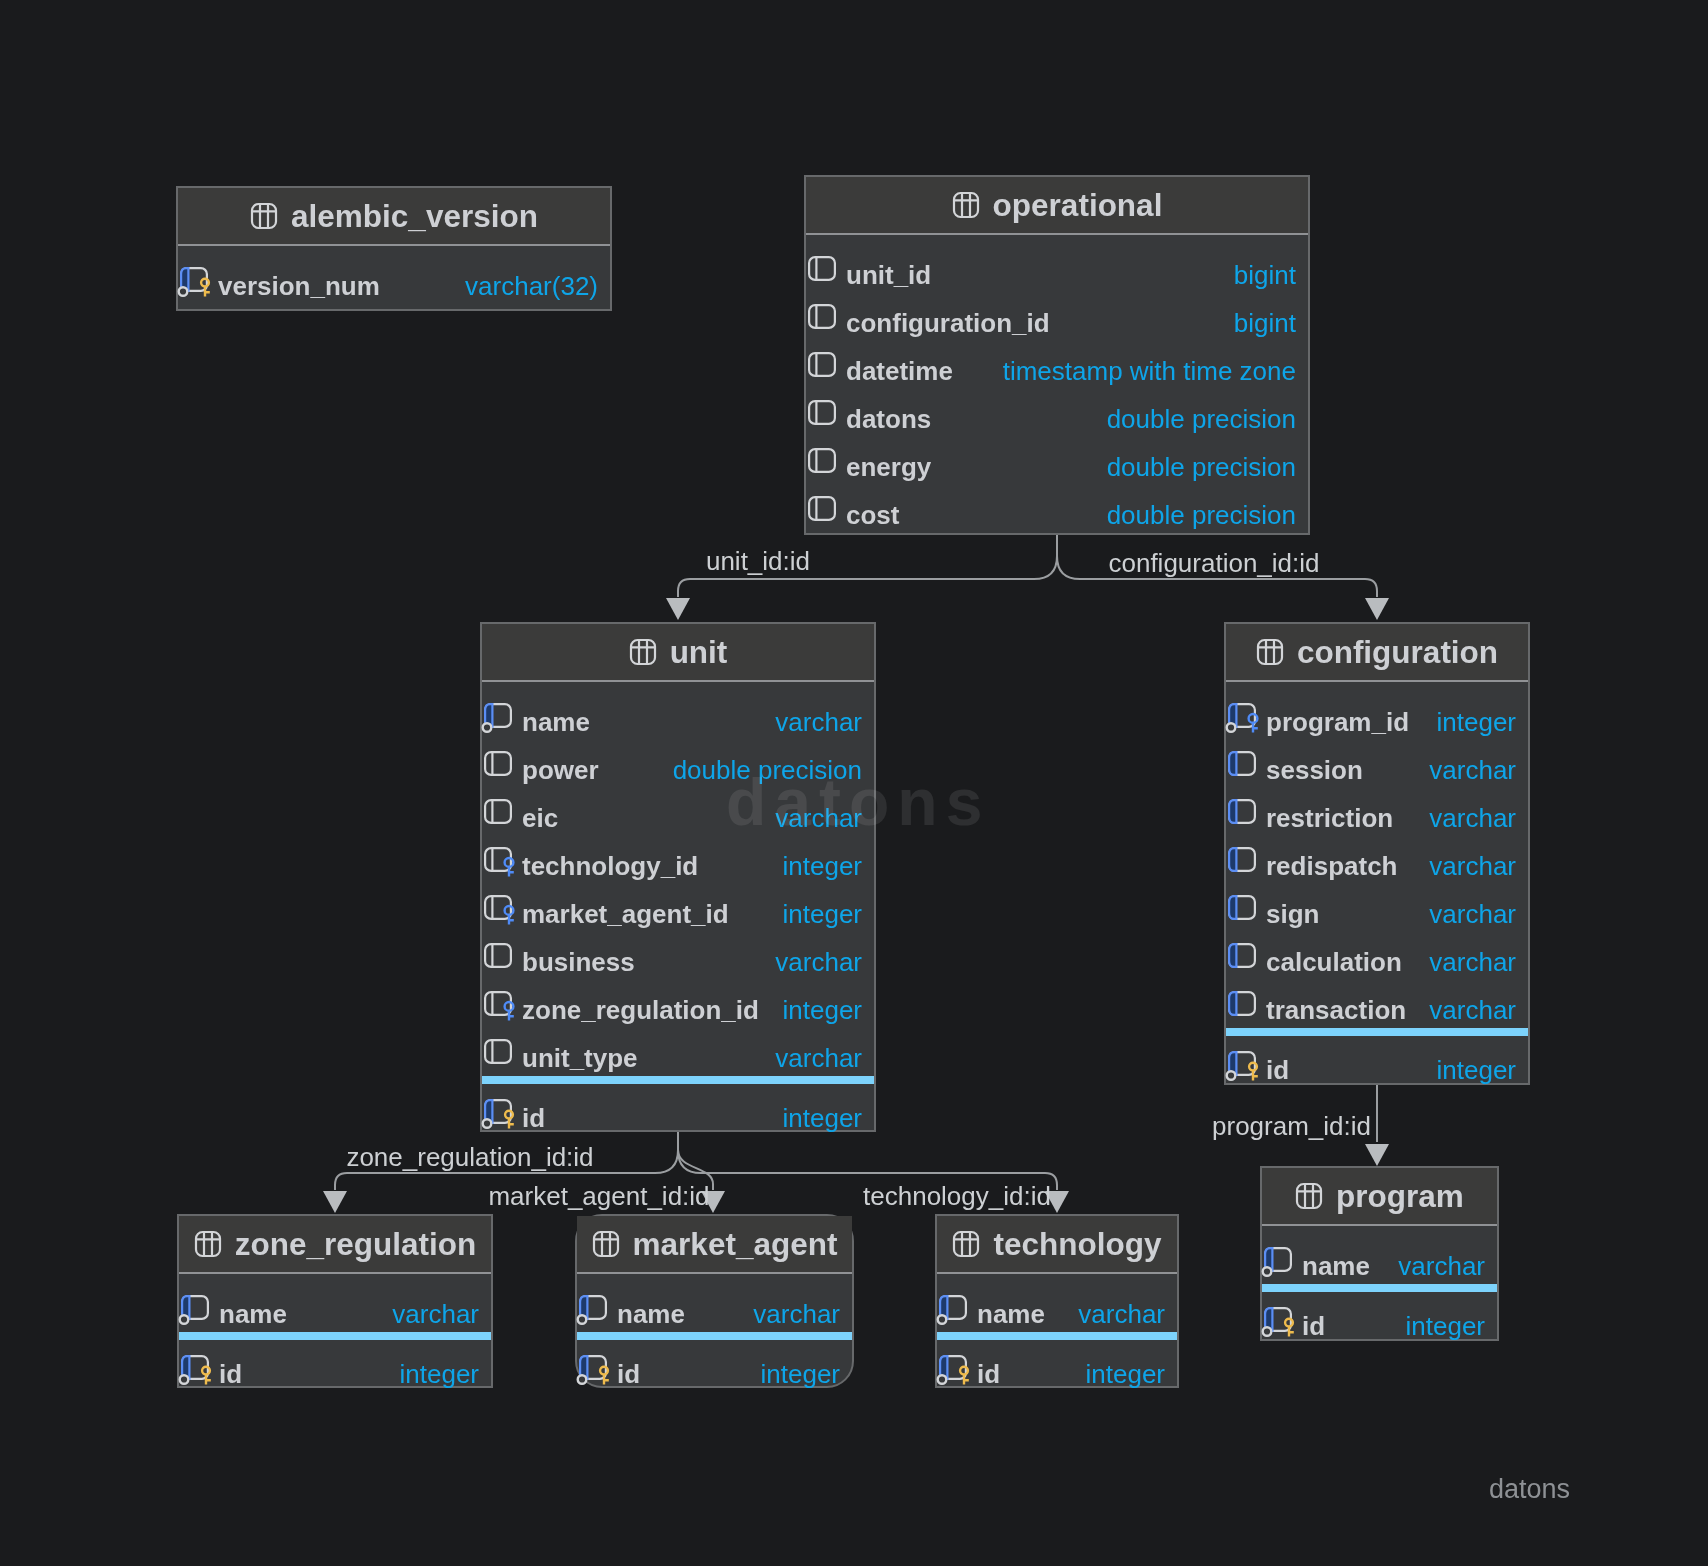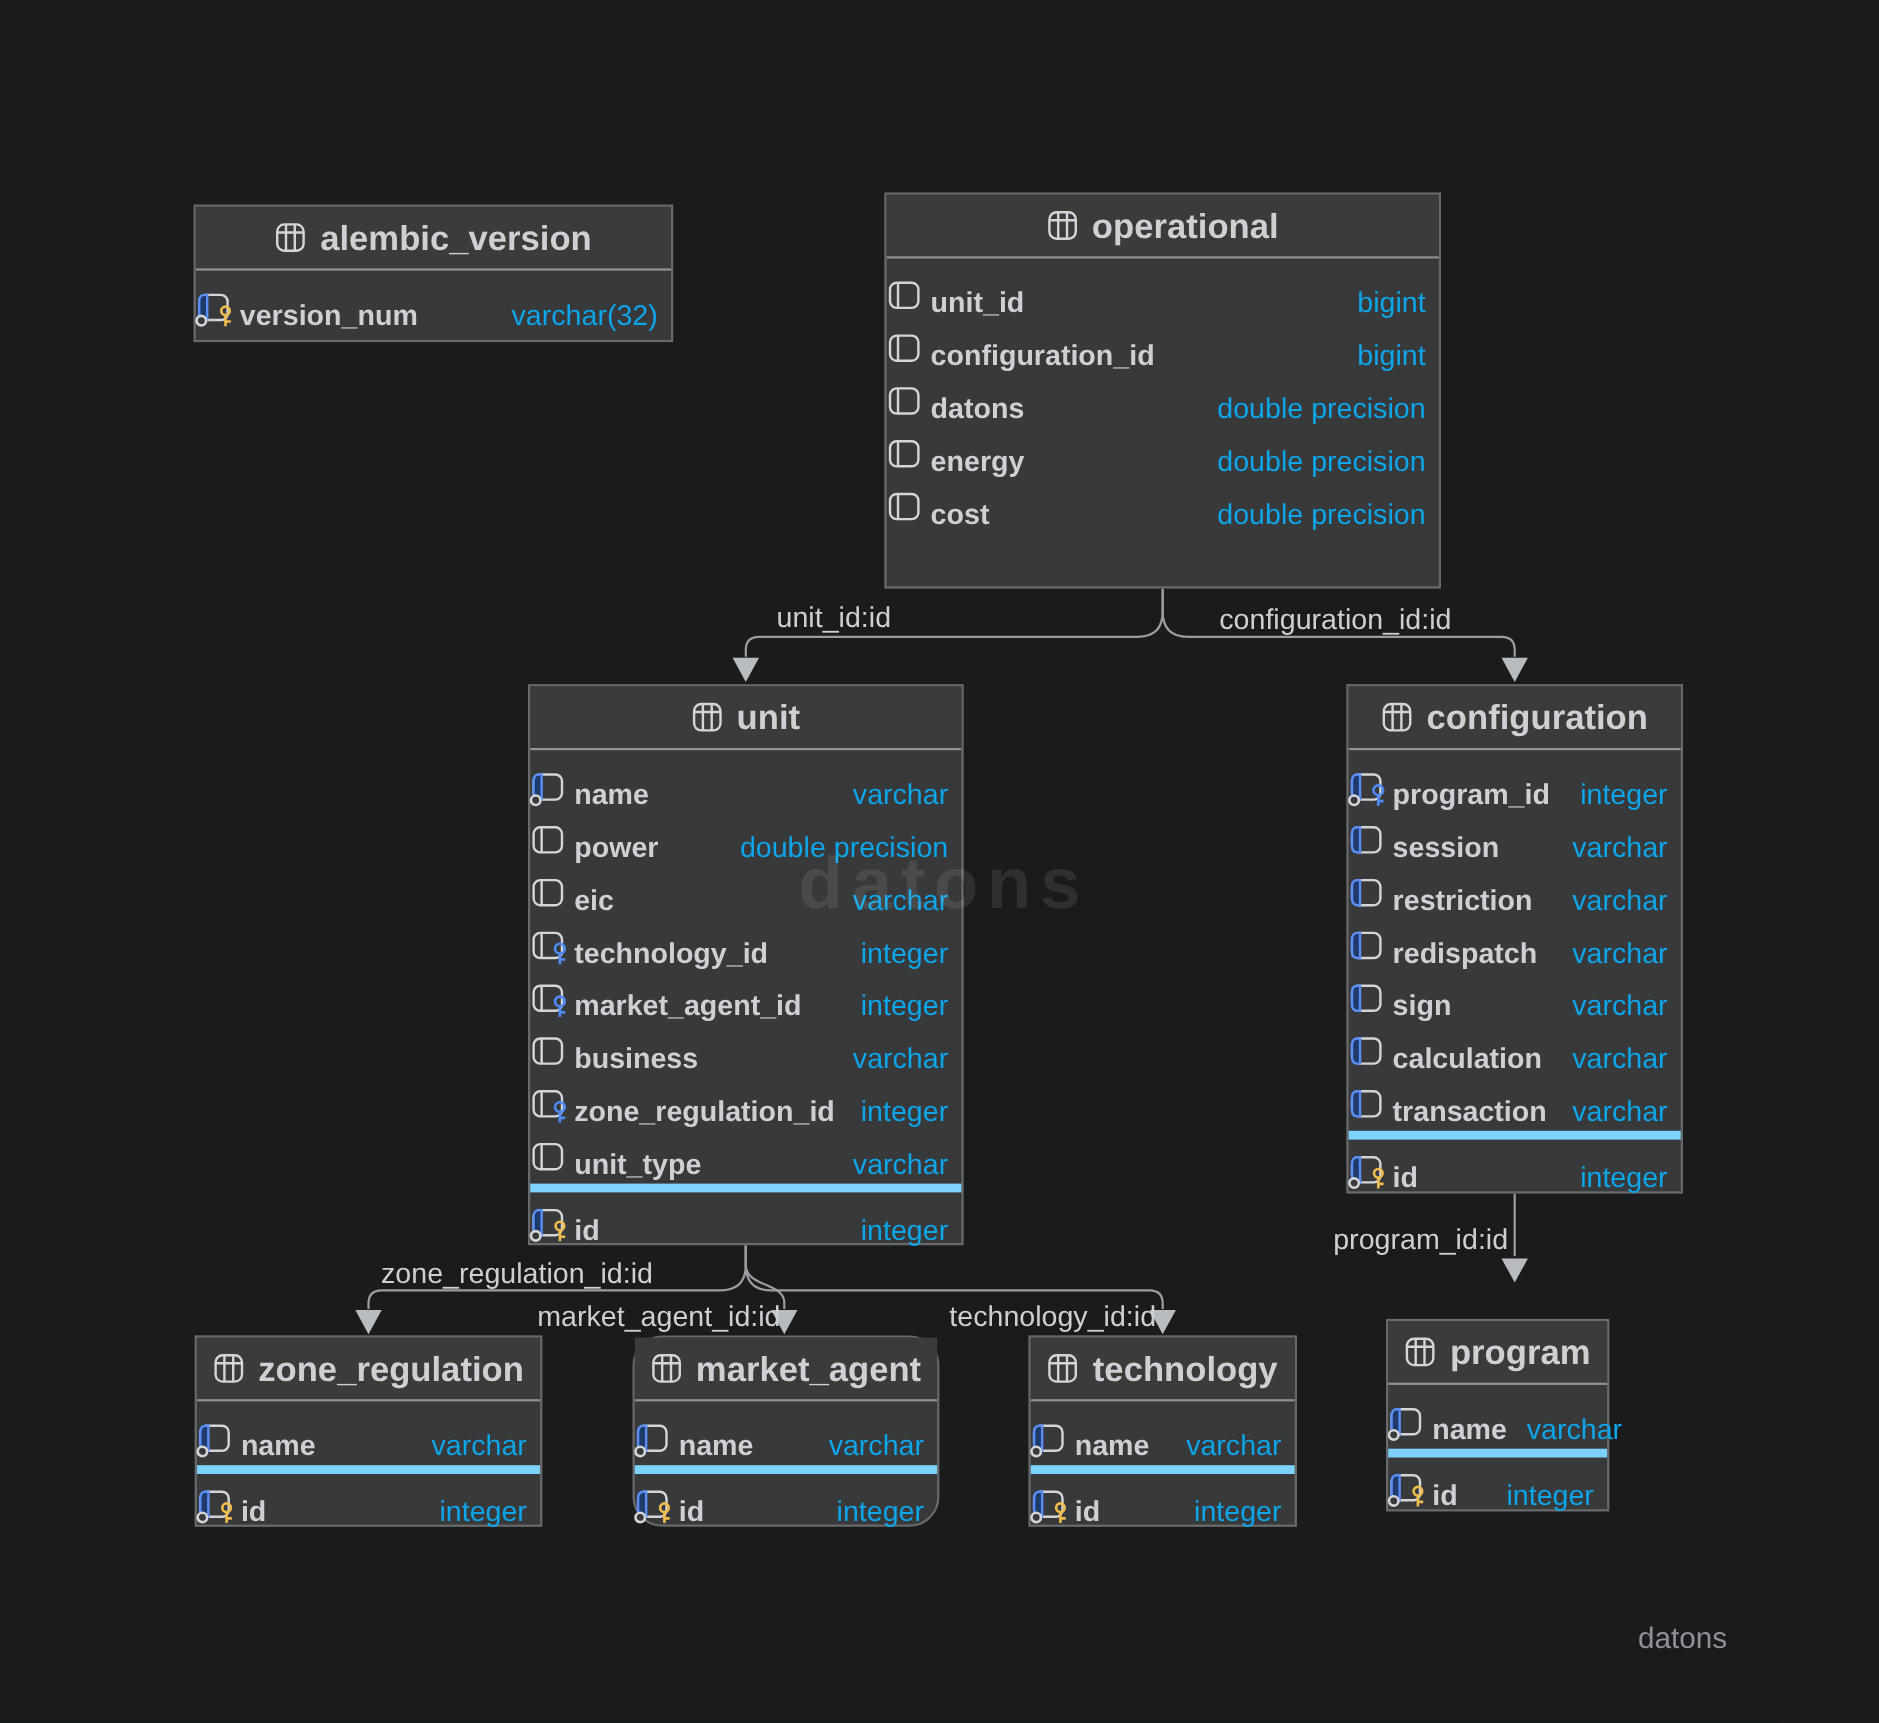--- a/index.html
+++ b/index.html
@@ -102,20 +102,28 @@
             <path d="M10.4 2.1 V24.9" fill="none" stroke="#d3d5d8" stroke-width="2.2"></path>
           </svg>
           <span class="nm">configuration_id</span>
           <span class="ty">bigint</span>
         </div>
 <div class="row">
           <svg class="ic" width="32" height="36" viewBox="0 0 32 36">
             <rect x="3.1" y="2.1" width="25.8" height="22.8" rx="6" fill="none" stroke="#d3d5d8" stroke-width="2.2"></rect>
             <path d="M10.4 2.1 V24.9" fill="none" stroke="#d3d5d8" stroke-width="2.2"></path>
           </svg>
+          <span class="nm">datetime</span>
+          <span class="ty">timestamp with time zone</span>
+        </div>
+<div class="row">
+          <svg class="ic" width="32" height="36" viewBox="0 0 32 36">
+            <rect x="3.1" y="2.1" width="25.8" height="22.8" rx="6" fill="none" stroke="#d3d5d8" stroke-width="2.2"></rect>
+            <path d="M10.4 2.1 V24.9" fill="none" stroke="#d3d5d8" stroke-width="2.2"></path>
+          </svg>
           <span class="nm">datons</span>
           <span class="ty">double precision</span>
         </div>
 <div class="row">
           <svg class="ic" width="32" height="36" viewBox="0 0 32 36">
             <rect x="3.1" y="2.1" width="25.8" height="22.8" rx="6" fill="none" stroke="#d3d5d8" stroke-width="2.2"></rect>
             <path d="M10.4 2.1 V24.9" fill="none" stroke="#d3d5d8" stroke-width="2.2"></path>
           </svg>
           <span class="nm">energy</span>
           <span class="ty">double precision</span>
@@ -434,21 +442,21 @@
               <circle cx="27" cy="16.6" r="3.9"></circle>
               <path d="M27 20.5 V30.5 M27 26.3 H31.8"></path>
             </g>
           </svg>
           <span class="nm">id</span>
           <span class="ty">integer</span>
         </div>
 </div>
 </div>
 
-<div class="tbl" style="left:1260px;top:1166px;width:203px;height:175px;margin-top:33px;">
+<div class="tbl" style="left:1260px;top:1166px;width:239px;height:175px;">
 <div class="hdr">
         <svg class="hic" width="28" height="28" viewBox="0 0 28 28">
           <g fill="none" stroke="#d3d5d8" stroke-width="2.2">
             <rect x="2" y="2" width="24" height="24" rx="6.5"></rect>
             <path d="M2 9.3 H26 M10 2 V26 M18 2 V26"></path>
           </g>
         </svg>
         <span class="t">program</span>
       </div>
 <div class="sec">

